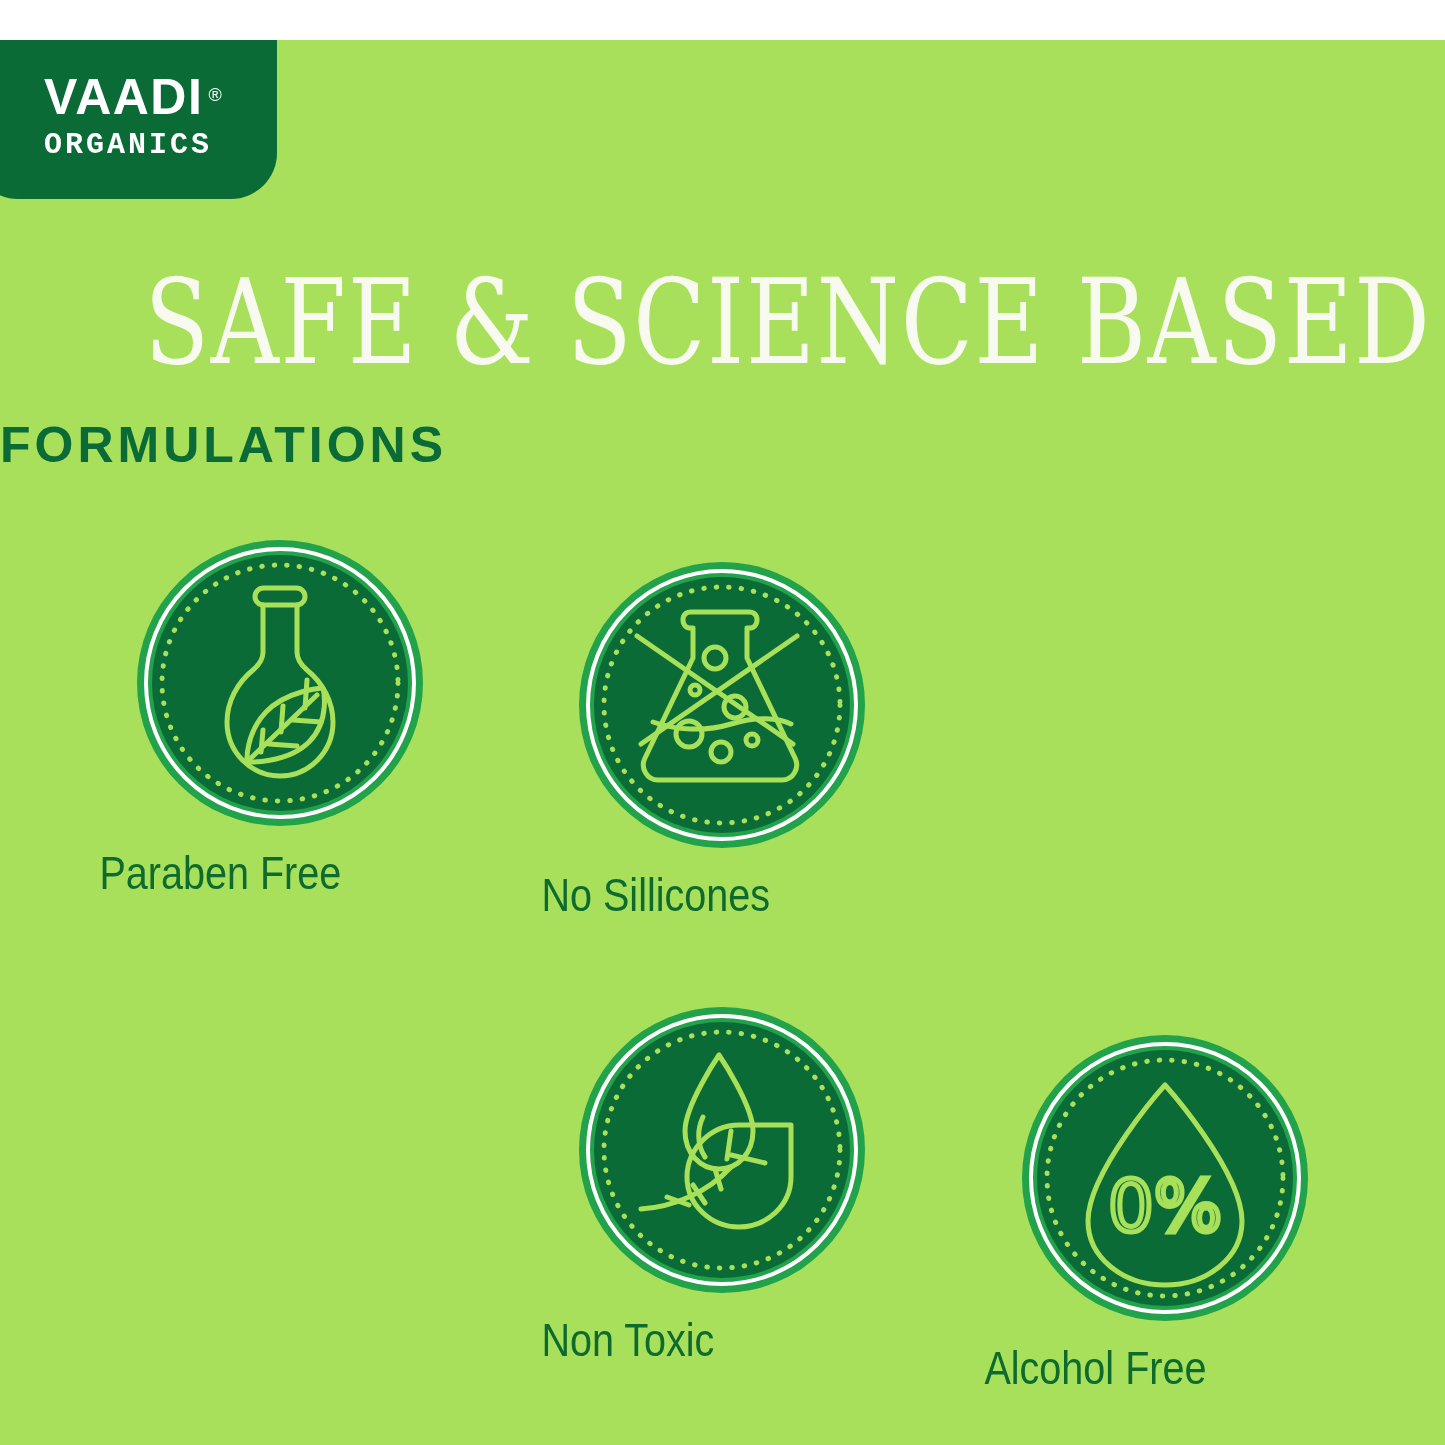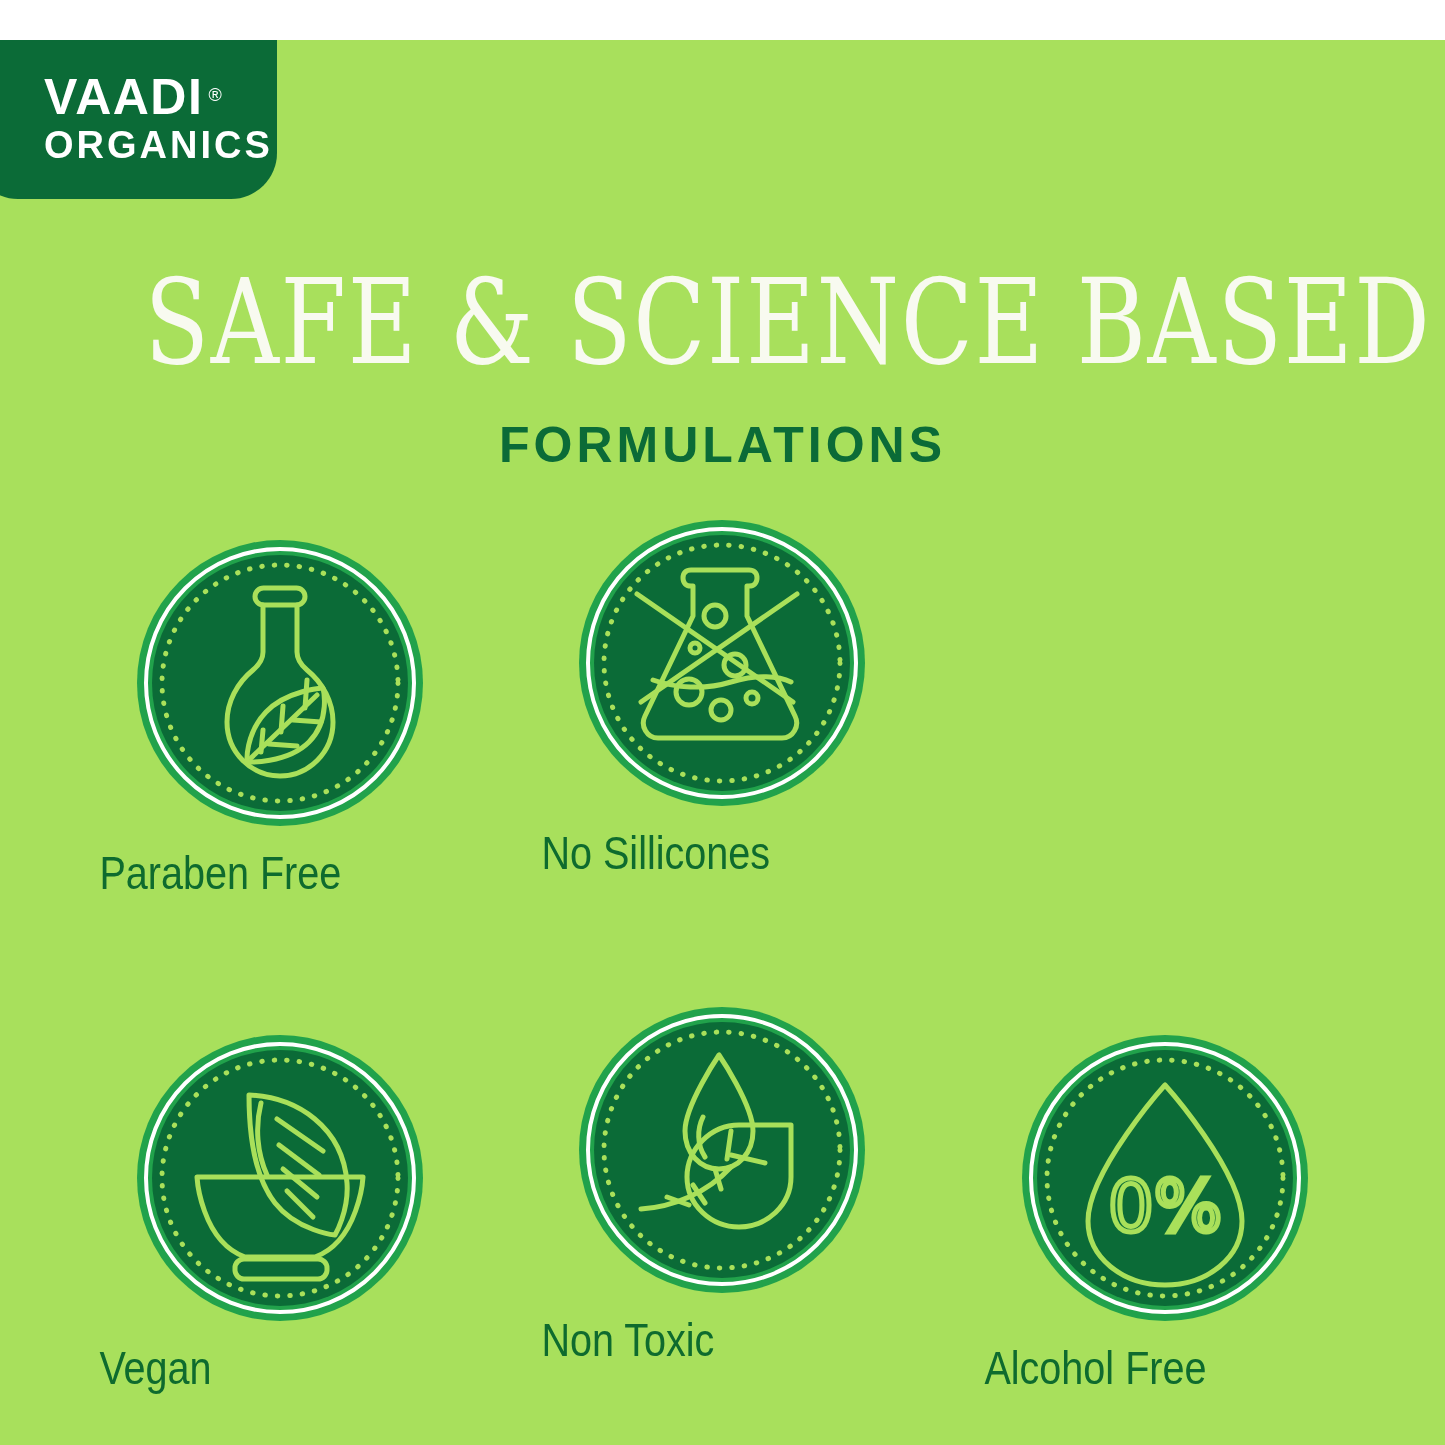--- a/index.html
+++ b/index.html
@@ -51,23 +51,23 @@
   #logo-reg {
     position: absolute;
     right: -20px;
     top: -2px;
     font-size: 18px;
     font-weight: normal;
     color: #ffffff;
   }
   #logo-sub {
     color: #ffffff;
-    font-family: Liberation Sans, sans-serif;
+    font-family: Liberation Mono, monospace;
     font-weight: bold;
-    font-size: 38px;
+    font-size: 30px;
     line-height: 34px;
     letter-spacing: 3.0px;
     margin-top: 6px;
   }
 
   
   #headline {
     position: absolute;
     left: 0;
     top: 222px;
@@ -81,21 +81,21 @@
     letter-spacing: 2px;
     transform: scaleX(0.80);
     transform-origin: center center;
     white-space: nowrap;
   }
   #subheadline {
     position: absolute;
     left: 0;
     top: 378px;
     width: 1445px;
-    text-align: center;
+    text-align: left;
     color: #0b6b37;
     font-family: "Liberation Sans", sans-serif;
     font-weight: bold;
     font-size: 50px;
     line-height: 54px;
     letter-spacing: 4px;
   }
 
   
   .badge-cell {
@@ -165,21 +165,21 @@
           <path d="M156 180 L184 182"></path>
           <path d="M144 192 L146 166"></path>
           <path d="M132 204 L160 206"></path>
           <path d="M124 212 L126 190"></path>
         </g>
       </svg>
     </div>
     <div class="badge-label">Paraben Free</div>
   </div>
 
-  <div class="badge-cell" style="left:512px; top:480px;">
+  <div class="badge-cell" style="left:512px; top:522px;">
     <div class="badge-circle">
       <svg class="badge-svg" viewBox="0 0 286 286">
         <circle cx="143" cy="143" r="143" fill="#21a24b"></circle>
         <circle cx="143" cy="143" r="134" fill="none" stroke="#ffffff" stroke-width="4"></circle>
         <circle cx="143" cy="143" r="128" fill="#0b6b37"></circle>
         <circle cx="143" cy="143" r="118" fill="none" stroke="#a9e05a" stroke-width="5" stroke-linecap="round" stroke-dasharray="0.5 12"></circle>
         <g fill="none" stroke="#a9e05a" stroke-width="5" stroke-linejoin="round" stroke-linecap="round">
           <path d="M112 50 L170 50 C175 50 178 53 178 58 C178 63 175 66 170 66
                    L168 66 L168 96 L216 196
                    C221 206 214 218 203 218
@@ -195,44 +195,20 @@
           <circle cx="173" cy="178" r="6"></circle>
           <path d="M58 74 L214 182"></path>
           <path d="M218 74 L62 182"></path>
         </g>
       </svg>
     </div>
     <div class="badge-label">No Sillicones</div>
   </div>
 
 
-  <div class="badge-cell" style="left:70px; top:995px;">
-    <div class="badge-circle">
-      <svg class="badge-svg" viewBox="0 0 286 286">
-        <circle cx="143" cy="143" r="143" fill="#21a24b"></circle>
-        <circle cx="143" cy="143" r="134" fill="none" stroke="#ffffff" stroke-width="4"></circle>
-        <circle cx="143" cy="143" r="128" fill="#0b6b37"></circle>
-        <circle cx="143" cy="143" r="118" fill="none" stroke="#a9e05a" stroke-width="5" stroke-linecap="round" stroke-dasharray="0.5 12"></circle>
-        <g fill="none" stroke="#a9e05a" stroke-width="5" stroke-linejoin="round" stroke-linecap="round">
-
-          <path d="M112 60 C160 62 206 92 210 148 C212 176 198 200 198 200
-                   C198 200 160 196 138 168 C116 140 112 96 112 60 Z"></path>
-          <path d="M124 68 C118 92 120 118 130 140"></path>
-          <path d="M140 84 L186 116"></path>
-          <path d="M142 110 L182 140"></path>
-          <path d="M146 134 L180 162"></path>
-          <path d="M150 156 L176 182"></path>
-
-          <path d="M60 142 L226 142 C226 142 222 206 178 222 L108 222 C64 206 60 142 60 142 Z"></path>
-          <rect x="98" y="224" width="92" height="20" rx="9"></rect>
-        </g>
-      </svg>
-    </div>
-    <div class="badge-label">Vegan</div>
-  </div>
 
   <div class="badge-cell" style="left:512px; top:967px;">
     <div class="badge-circle">
       <svg class="badge-svg" viewBox="0 0 286 286">
         <circle cx="143" cy="143" r="143" fill="#21a24b"></circle>
         <circle cx="143" cy="143" r="134" fill="none" stroke="#ffffff" stroke-width="4"></circle>
         <circle cx="143" cy="143" r="128" fill="#0b6b37"></circle>
         <circle cx="143" cy="143" r="118" fill="none" stroke="#a9e05a" stroke-width="5" stroke-linecap="round" stroke-dasharray="0.5 12"></circle>
         <g fill="none" stroke="#a9e05a" stroke-width="5" stroke-linejoin="round" stroke-linecap="round">
 

